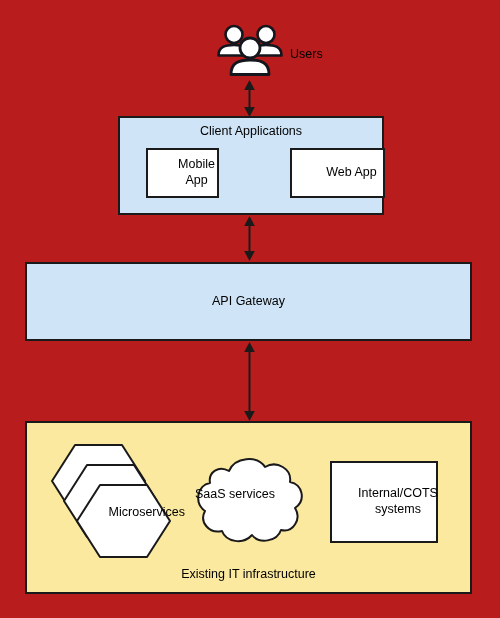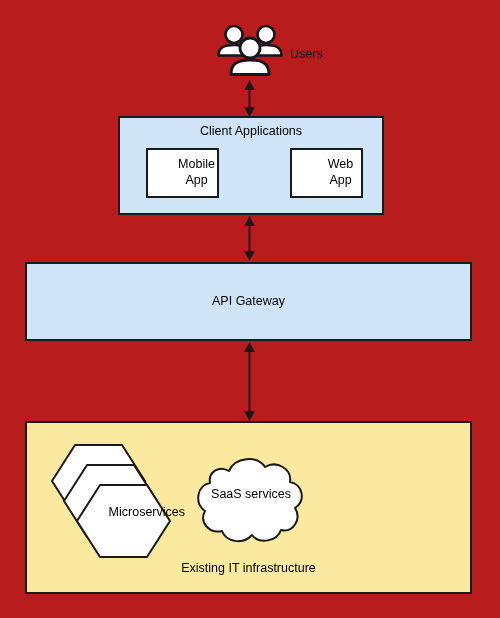--- a/index.html
+++ b/index.html
@@ -99,21 +99,21 @@
     top: 453px;
     width: 112px;
     height: 92px;
   }
   .cloud svg { display: block; overflow: visible; }
   .cloud-label {
     position: absolute;
     left: 195px;
     top: 487px;
     width: 112px;
-    text-align: center;
+    text-align: left;
     font-size: 12.5px;
     color: #000000;
   }
 </style>
 </head>
 <body>
 
 <div id="canvas">
 
   <div class="users-icon">
@@ -139,21 +139,21 @@
     </svg>
   </div>
 
   <div class="node rect fill-blue" style="left:118px; top:116px; width:266px; height:99px; display:block;">
     <div class="group-label" style="top:6px;">Client Applications</div>
 
     <div class="node rect fill-white" style="left:26px; top:30px; width:73px; height:50px;">
       <span>Mobile App</span>
     </div>
 
-    <div class="node rect fill-white" style="left:170px; top:30px; width:73px; height:50px;">
+    <div class="node rect fill-white" style="left:170px; top:30px; width:95px; height:50px;">
       <span>Web App</span>
     </div>
   </div>
 
   <div class="arrow" style="left:241px; top:216px;">
     <svg width="17" height="45" viewBox="0 0 17 45">
       <line x1="8.5" y1="7" x2="8.5" y2="38" stroke="#1a1a1a" stroke-width="2"></line>
       <polygon points="8.5,0 3.2,10 13.8,10" fill="#1a1a1a"></polygon>
       <polygon points="8.5,45 3.2,35 13.8,35" fill="#1a1a1a"></polygon>
     </svg>
@@ -165,22 +165,26 @@
 
   <div class="arrow" style="left:241px; top:342px;">
     <svg width="17" height="79" viewBox="0 0 17 79">
       <line x1="8.5" y1="7" x2="8.5" y2="72" stroke="#1a1a1a" stroke-width="2"></line>
       <polygon points="8.5,0 3.2,10 13.8,10" fill="#1a1a1a"></polygon>
       <polygon points="8.5,79 3.2,69 13.8,69" fill="#1a1a1a"></polygon>
     </svg>
   </div>
 
   <div class="node rect fill-yellow" style="left:25px; top:421px; width:447px; height:173px; display:block;">
-    <div class="group-label" style="bottom:15px;text-align:center;">Existing IT infrastructure</div>
-
+    <div class="group-label" style="bottom:9px;text-align:center;">Existing IT infrastructure</div>
+
+    <div class="node rect fill-white" style="left:303px; top:38px; width:108px; height:82px; flex-direction:column;">
+      <span>Internal/COTS</span>
+      <span>systems</span>
+    </div>
   </div>
 
   <div class="hex-stack">
     <svg width="140" height="122" viewBox="0 0 140 122">
 
       <polygon points="30,2 77,2 100,38 77,74 30,74 7,38" fill="#ffffff" stroke="#1a1a1a" stroke-width="2" stroke-linejoin="round"></polygon>
 
       <polygon points="42,22 89,22 112,58 89,94 42,94 19,58" fill="#ffffff" stroke="#1a1a1a" stroke-width="2" stroke-linejoin="round"></polygon>
 
       <polygon points="55,42 102,42 125,78 102,114 55,114 32,78" fill="#ffffff" stroke="#1a1a1a" stroke-width="2" stroke-linejoin="round"></polygon>

